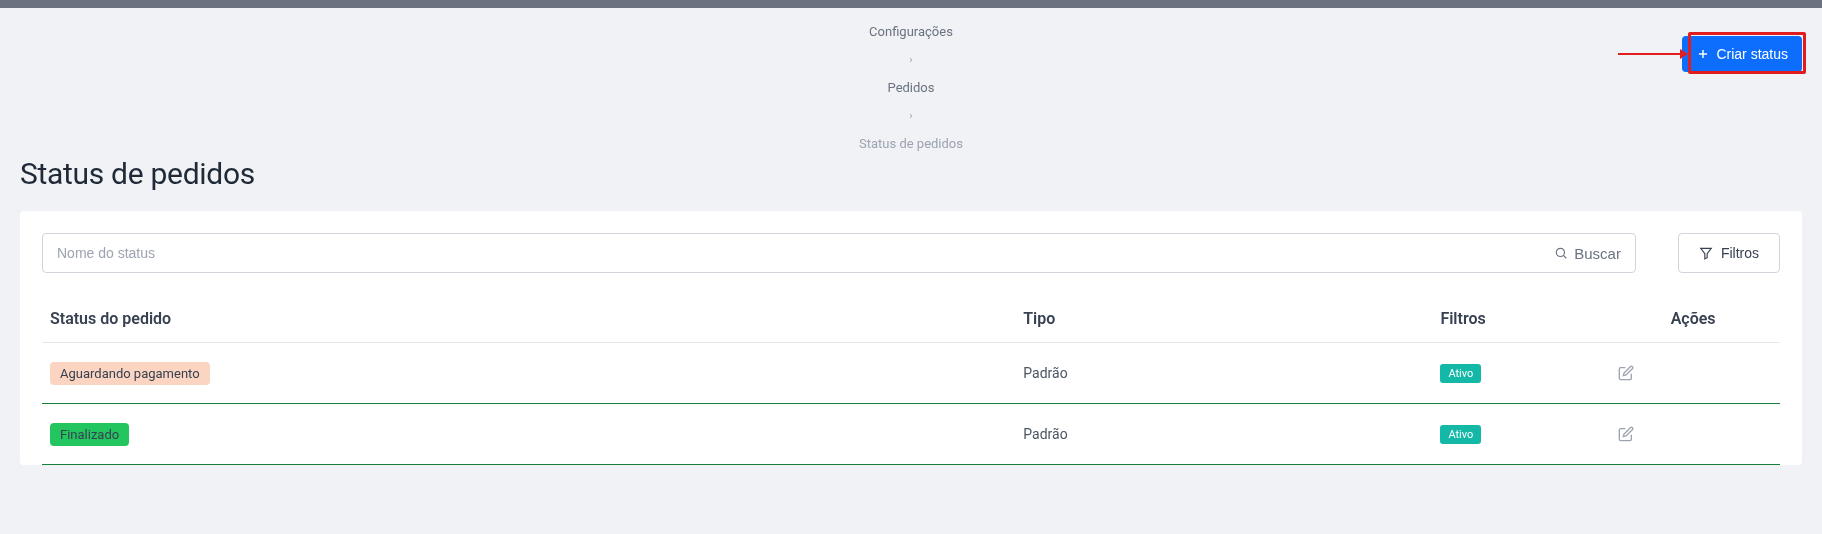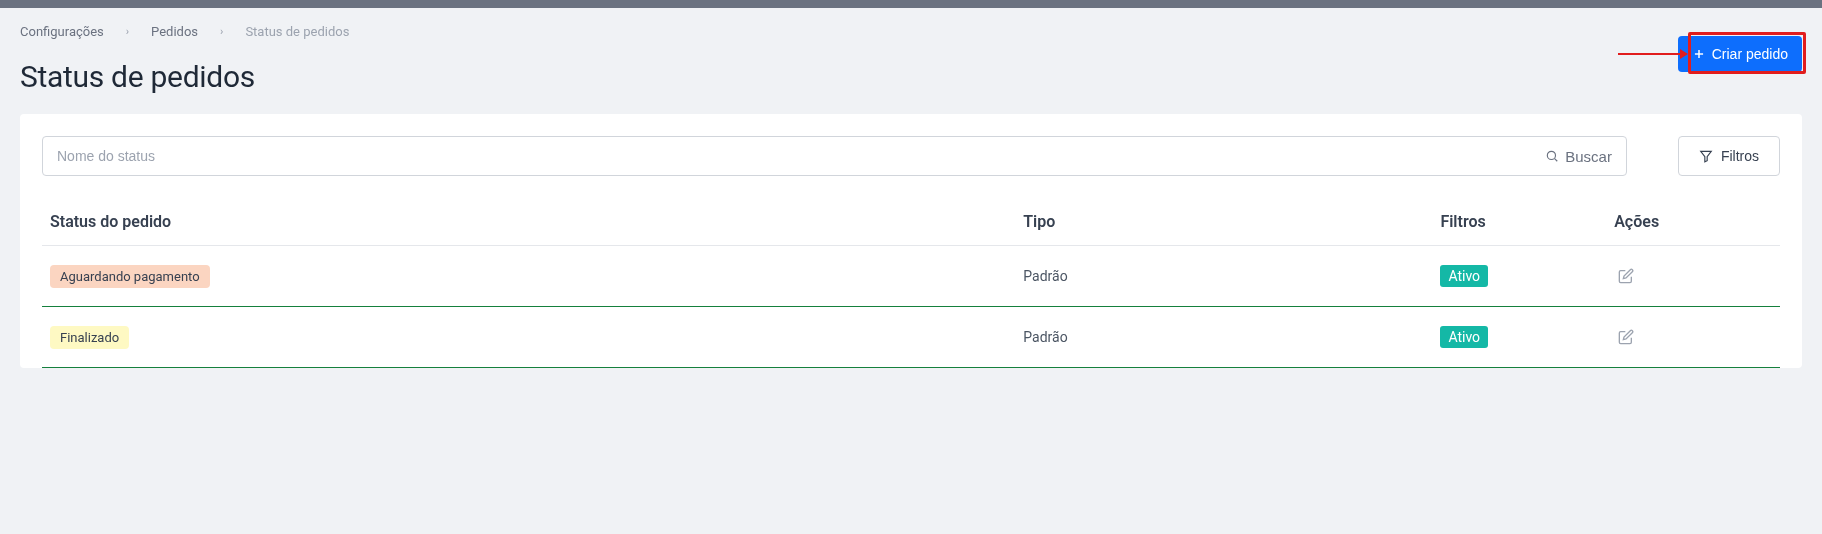--- a/index.html
+++ b/index.html
@@ -14,23 +14,24 @@
   background: #6b7280;
 }
 .header-area {
   background: #f0f2f5;
   padding: 16px 20px 20px 20px;
   position: relative;
 }
 .breadcrumb {
   display: flex;
   align-items: center;
-  gap: 22px;
+  gap: 14px;
   font-size: 13px;
-  margin-bottom: 20px;
+  margin-bottom: 5px;
+  flex-direction: column;
 }
 .breadcrumb .crumb { color: #6b7280; }
 .breadcrumb .crumb-active { color: #9ca3af; }
 .breadcrumb .chevron { color: #9ca3af; font-size: 11px; }
 .page-title {
   font-size: 30px;
   font-weight: 400;
   color: #1f2937;
   letter-spacing: -0.3px;
 }
@@ -62,21 +63,21 @@
   pointer-events: none;
 }
 .content-card {
   background: #fff;
   margin: 0 20px 20px 20px;
   border-radius: 4px;
   padding: 22px 0 0 0;
 }
 .filter-row {
   display: flex;
-  gap: 32px;
+  gap: 23px;
   padding: 0 22px 22px 22px;
   align-items: center;
 }
 .search-wrap {
   flex: 1;
   position: relative;
   border: 1px solid #d1d5db;
   border-radius: 4px;
   display: flex;
   align-items: center;
@@ -124,39 +125,39 @@
   text-align: left;
   font-size: 16px;
   font-weight: 600;
   color: #374151;
   padding: 14px 8px;
   border-bottom: 1px solid #e5e7eb;
 }
 thead th.col-status-name { width: 56%; }
 thead th.col-tipo { width: 24%; }
 thead th.col-status { width: 10%; }
-thead th.col-acoes { width: 10%; }
+thead th.col-acoes { width: 10%; text-align: center; }
 tbody td {
   padding: 18px 8px;
   border-bottom: 1px solid #15803d;
   font-size: 14px;
   color: #4b5563;
 }
 .status-tag {
   display: inline-block;
   padding: 4px 10px;
   border-radius: 4px;
   font-size: 13px;
   color: #374151;
 }
 .active-badge {
   display: inline-block;
   background: #14b8a6;
   color: #fff;
-  font-size: 14px;
+  font-size: 11px;
   padding: 3px 8px;
   border-radius: 3px;
 }
 .edit-btn {
   background: transparent;
   border: none;
   color: #9ca3af;
   cursor: pointer;
   padding: 4px;
   display: inline-flex;
@@ -178,21 +179,21 @@
     <span class="crumb-active">Status de pedidos</span>
   </div>
   <h1 class="page-title">Status de pedidos</h1>
 
   <div class="create-btn-wrap">
     <button class="create-btn">
       <svg viewBox="0 0 24 24" fill="none" stroke="currentColor" stroke-width="2.5">
           <line x1="12" y1="5" x2="12" y2="19"></line>
           <line x1="5" y1="12" x2="19" y2="12"></line>
         </svg>
-      <span>Criar pedido</span>
+      <span>Criar status</span>
     </button>
   </div>
 
   <div class="highlight-box" style="top:24px; right:16px; width:118px; height:42px;"></div>
   <svg class="arrow-svg" style="top:38px; right:134px; width:70px; height:16px;" viewBox="0 0 70 16">
     <line x1="0" y1="8" x2="62" y2="8" stroke="#e11d1d" stroke-width="2"></line>
     <polygon points="62,3 70,8 62,13" fill="#e11d1d"></polygon>
   </svg>
 </div>
 
@@ -232,21 +233,21 @@
             <td>Padrão</td>
             <td><span class="active-badge">Ativo</span></td>
             <td><button class="edit-btn">
                 <svg viewBox="0 0 24 24" fill="none" stroke="currentColor" stroke-width="2">
                   <path d="M11 4H4a2 2 0 0 0-2 2v14a2 2 0 0 0 2 2h14a2 2 0 0 0 2-2v-7"></path>
                   <path d="M18.5 2.5a2.121 2.121 0 0 1 3 3L12 15l-4 1 1-4 9.5-9.5z"></path>
                 </svg>
               </button></td>
           </tr>
           <tr>
-            <td><span class="status-tag" style="background: #fef9c3;">Finalizado</span></td>
+            <td><span class="status-tag" style="background: #22c55e;">Finalizado</span></td>
             <td>Padrão</td>
             <td><span class="active-badge">Ativo</span></td>
             <td><button class="edit-btn">
                 <svg viewBox="0 0 24 24" fill="none" stroke="currentColor" stroke-width="2">
                   <path d="M11 4H4a2 2 0 0 0-2 2v14a2 2 0 0 0 2 2h14a2 2 0 0 0 2-2v-7"></path>
                   <path d="M18.5 2.5a2.121 2.121 0 0 1 3 3L12 15l-4 1 1-4 9.5-9.5z"></path>
                 </svg>
               </button></td>
           </tr>
         </tbody>

